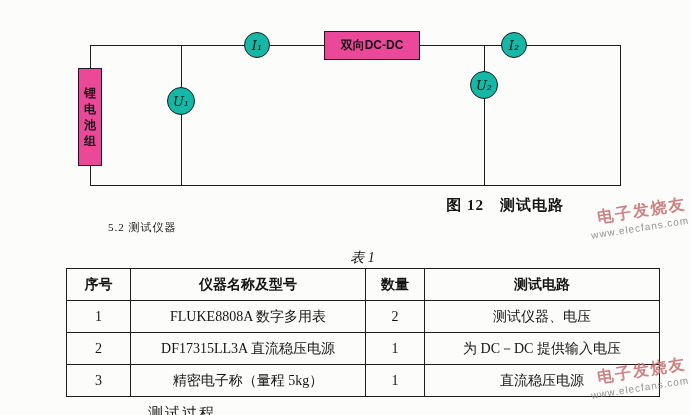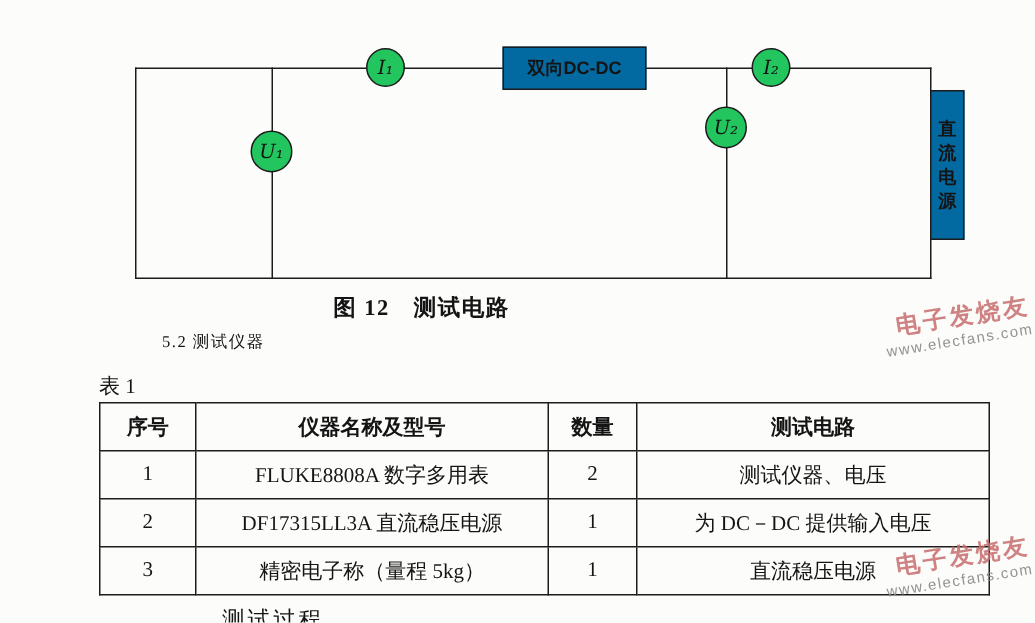--- a/index.html
+++ b/index.html
@@ -7,34 +7,34 @@
   body {
     position:relative; overflow:hidden;
     background:#fcfcfa; color:#141414;
     font-family:"Liberation Serif","DejaVu Serif",serif;
   }
   .abs { position:absolute; }
   
   #circuit { position:absolute; left:0; top:0; width:690px; height:200px; }
   .wire { position:absolute; background:#1c1c1c; }
   .cbox {
-    position:absolute; border:1px solid #1c1c1c; background:#0369a1;
-    display:flex; align-items:center; justify-content:center; z-index:2;margin-left:11px;
+    position:absolute; border:1px solid #1c1c1c; background:#ec4899;
+    display:flex; align-items:center; justify-content:center; z-index:2;
   }
   .vtext { width:1em; font-size:12px; font-weight:700; line-height:1.35; text-align:center; word-break:break-all; }
   .conv-label { font-size:12px; font-weight:700; font-family:"Liberation Sans","DejaVu Sans",sans-serif; }
   .meter {
-    position:absolute; border:1px solid #1c1c1c; border-radius:50%; background:#22c55e;
+    position:absolute; border:1px solid #1c1c1c; border-radius:50%; background:#14b8a6;
     display:flex; align-items:center; justify-content:center; z-index:2;
     font-style:italic; font-size:13px; font-family:"DejaVu Serif",serif;
   }
   
-  .fig-caption { left:8px; top:196px; width:546px; text-align:center; font-size:15px; font-weight:700; letter-spacing:1px; }
+  .fig-caption { left:18px; top:196px; width:546px; text-align:right; font-size:15px; font-weight:700; letter-spacing:1px; }
   .section-heading { left:108px; top:220px; font-size:11px; letter-spacing:1px; }
-  .table-caption { left:66px; top:249px; width:593px; font-size:14px; }
+  .table-caption { left:66px; top:249px; width:593px; text-align:center; font-size:14px;font-style:italic; }
   
   #instrument-table { position:absolute; left:66px; top:268px; width:593px; border-collapse:collapse; table-layout:fixed; font-size:14px; }
   #instrument-table th, #instrument-table td {
     border:1px solid #1c1c1c; text-align:center; vertical-align:middle; height:32px; padding:0 8px;
   }
   #instrument-table th { font-weight:700; }
   col.c1 { width:64px; } col.c2 { width:235px; } col.c3 { width:59px; } col.c4 { width:235px; }
   
   .watermark { right:2px; width:120px; text-align:right; transform:rotate(-9deg); z-index:5; pointer-events:none; }
   .wm-title { font-size:16px; font-weight:700; letter-spacing:2px; color:rgba(198,108,108,0.85); }
@@ -46,28 +46,28 @@
 
 <div id="circuit">
 
   <div class="wire" style="left:90px; top:45px; width:531px; height:1px;"></div>
   <div class="wire" style="left:90px; top:185px; width:531px; height:1px;"></div>
   <div class="wire" style="left:90px; top:45px; width:1px; height:141px;"></div>
   <div class="wire" style="left:181px; top:45px; width:1px; height:141px;"></div>
   <div class="wire" style="left:484px; top:45px; width:1px; height:141px;"></div>
   <div class="wire" style="left:620px; top:45px; width:1px; height:141px;"></div>
 
+  <div class="cbox" style="left:78px; top:68px; width:24px; height:98px;">
+    <div class="vtext">锂电池组</div>
+  </div>
 
   <div class="cbox" style="left:324px; top:31px; width:96px; height:29px;">
     <span class="conv-label">双向DC-DC</span>
   </div>
 
-  <div class="cbox" style="left:609px; top:60px; width:23px; height:100px;">
-    <div class="vtext">直流电源</div>
-  </div>
 
   <div class="meter" style="left:244px; top:32px; width:26px; height:26px;">
     <span>I₁</span>
   </div>
   <div class="meter" style="left:167px; top:87px; width:28px; height:28px;">
     <span>U₁</span>
   </div>
   <div class="meter" style="left:470px; top:71px; width:28px; height:28px;">
     <span>U₂</span>
   </div>

